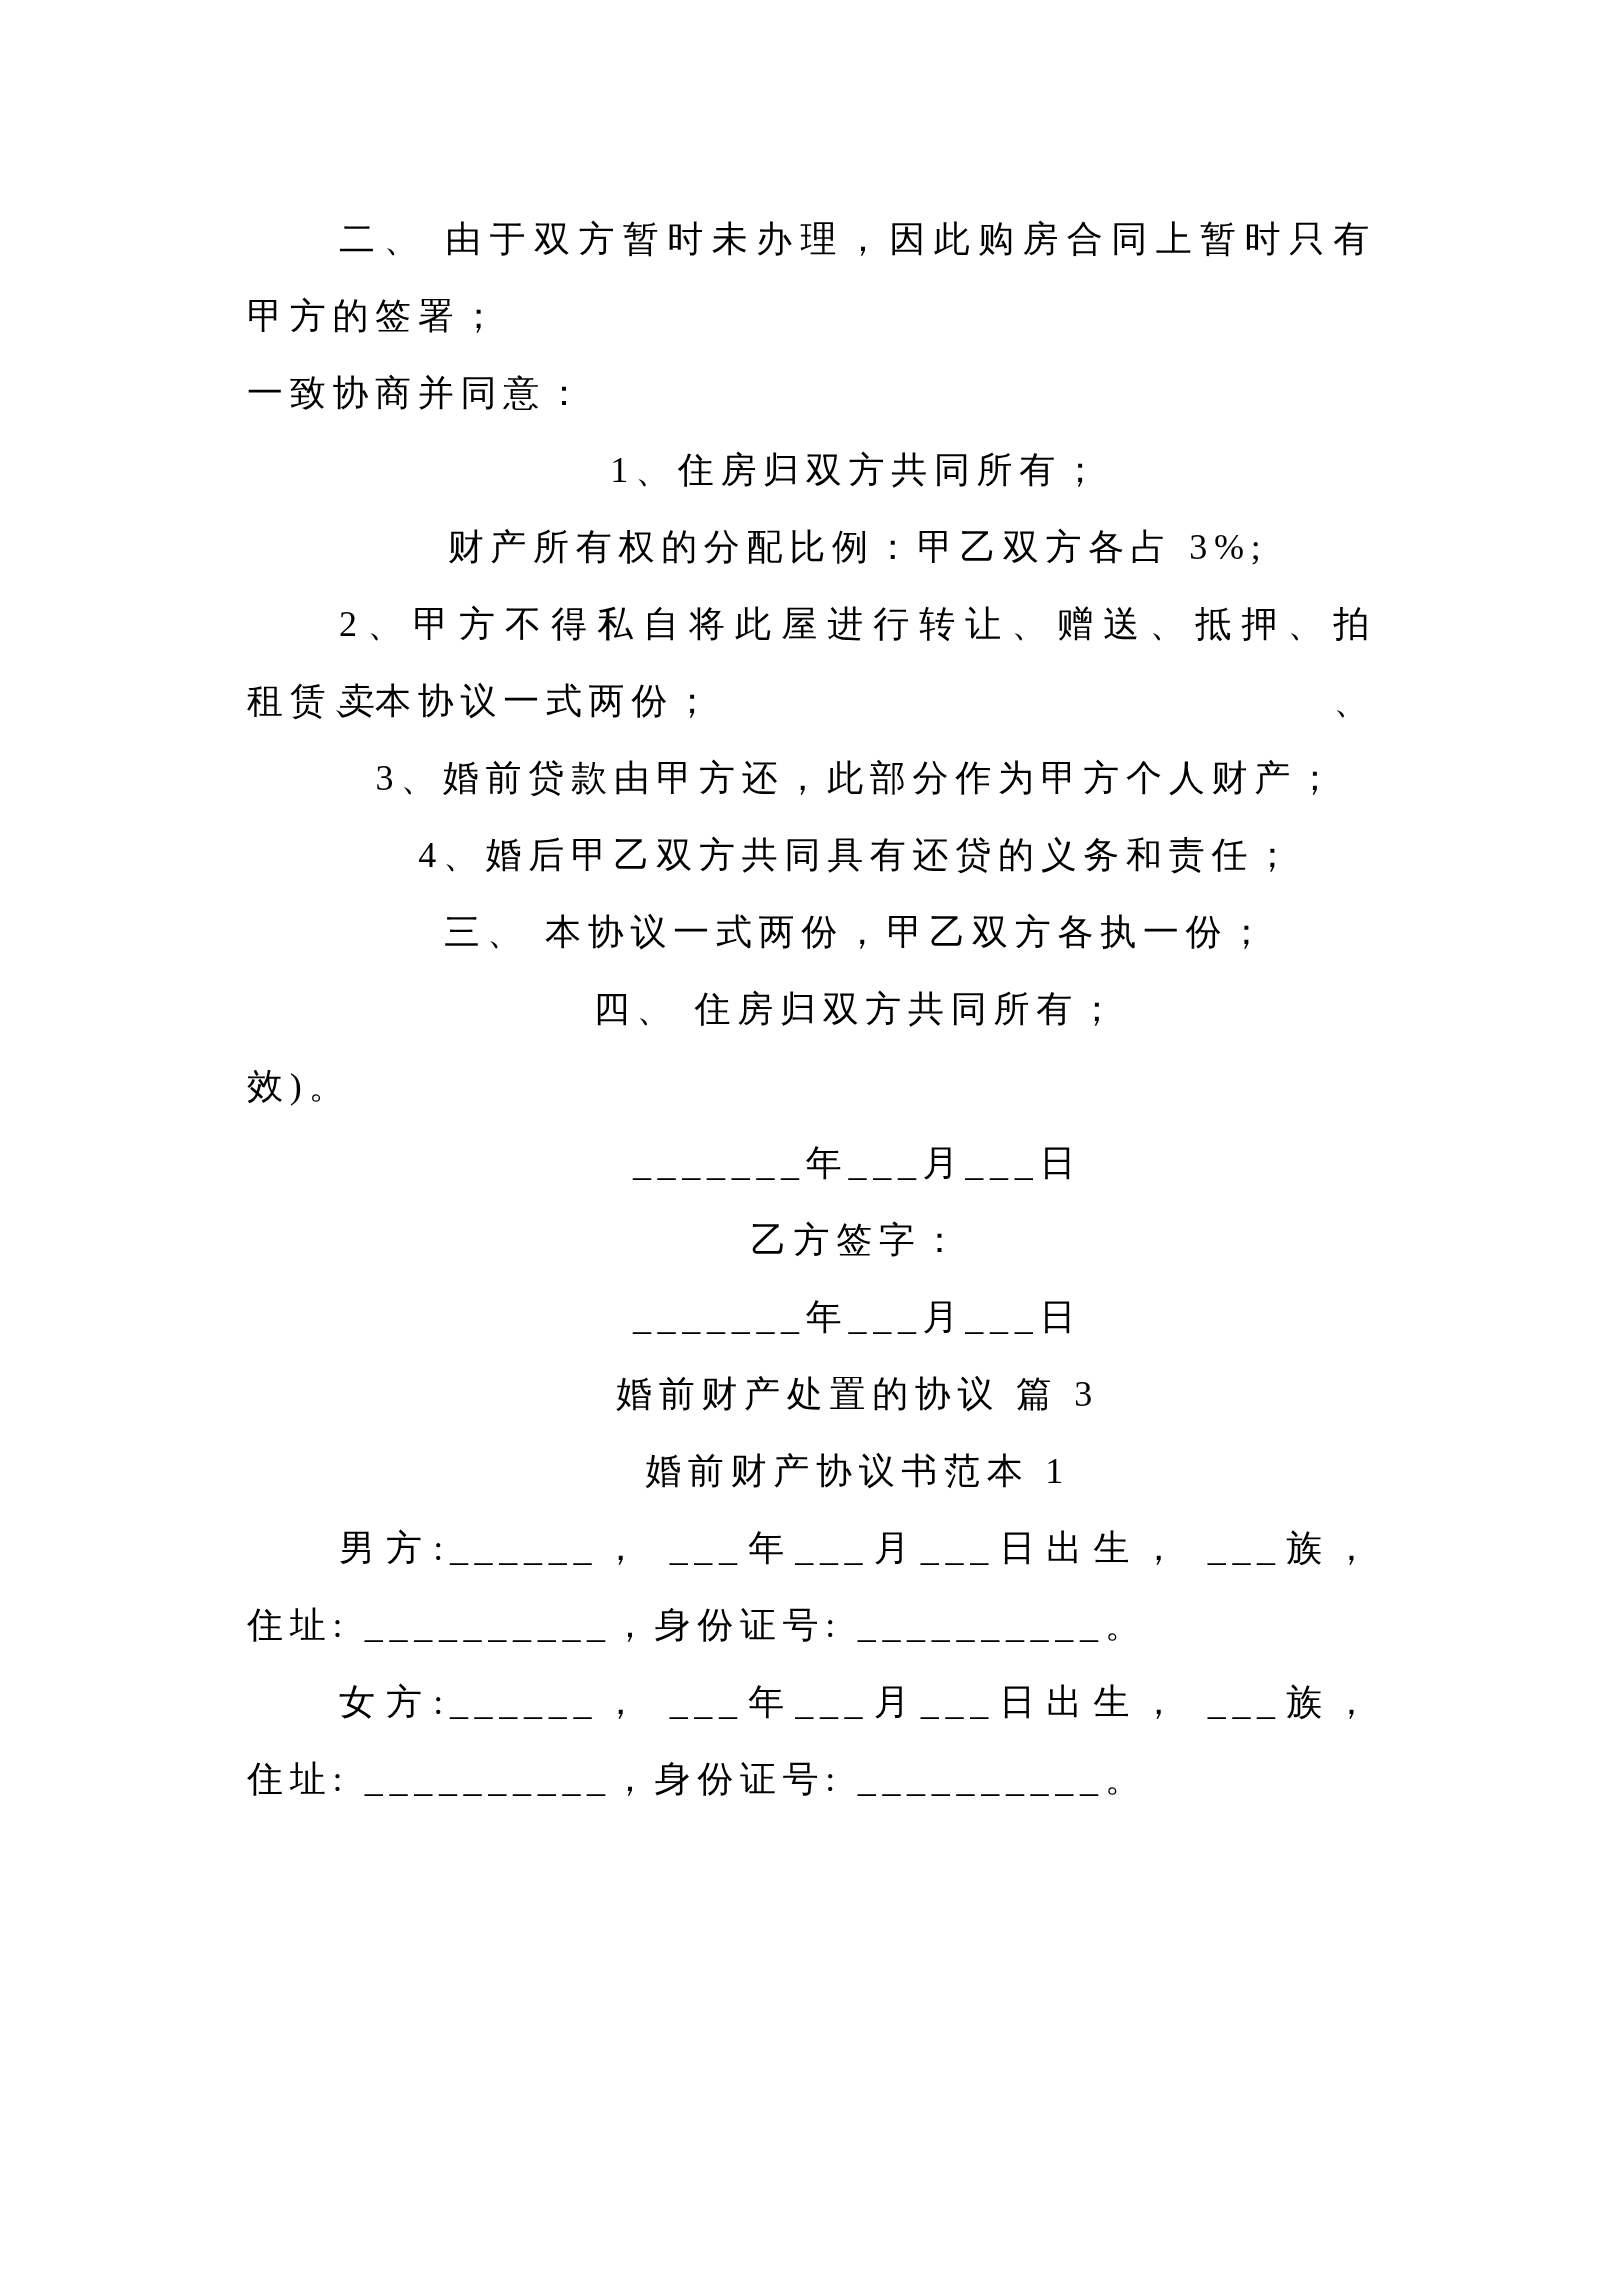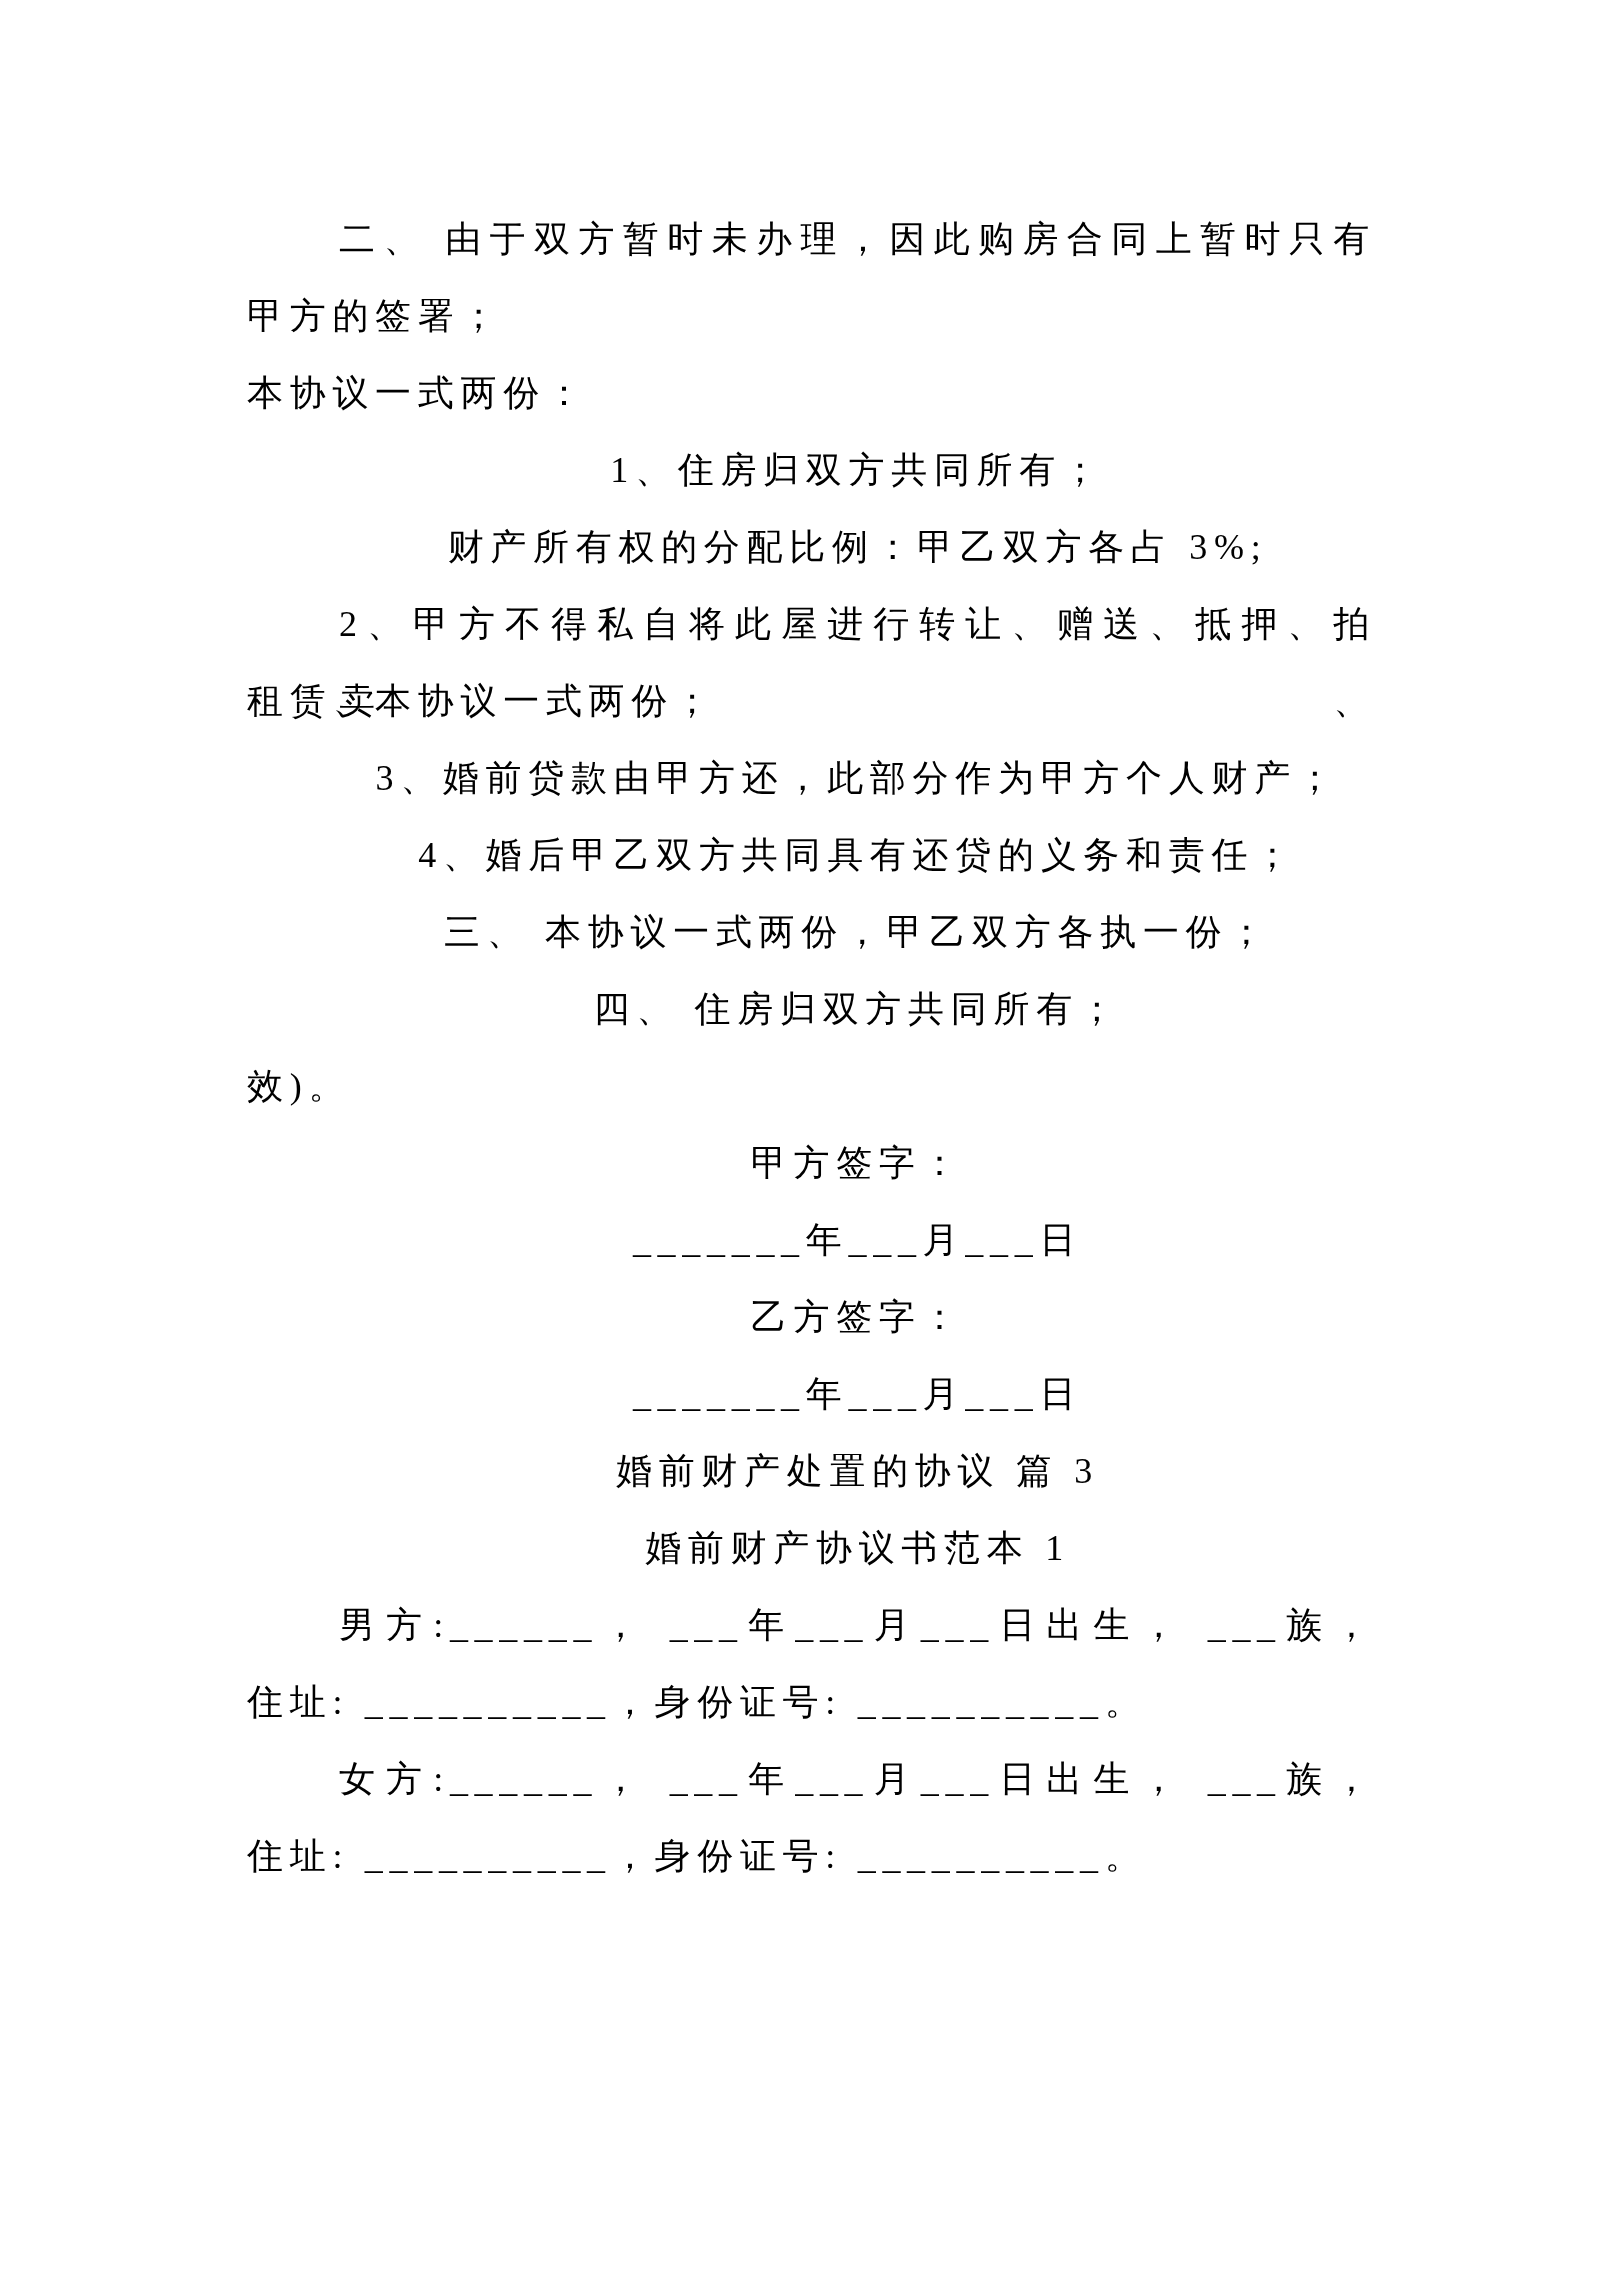--- a/index.html
+++ b/index.html
@@ -42,31 +42,30 @@
     text-align-last: justify;
     text-justify: distribute;
   }
 </style>
 </head>
 <body>
 
 <div class="page">
   <div class="line indent j">二、 由于双方暂时未办理，因此购房合同上暂时只有</div>
   <div class="line">甲方的签署；</div>
-  <div class="line">本协议一式两份：</div>
+  <div class="line">一致协商并同意：</div>
   <div class="line indent">1、住房归双方共同所有；</div>
   <div class="line indent">财产所有权的分配比例：甲乙双方各占 3%;</div>
   <div class="line indent j">2、甲方不得私自将此屋进行转让、赠送、抵押、拍卖、</div>
   <div class="line">租赁、本协议一式两份；</div>
   <div class="line indent">3、婚前贷款由甲方还，此部分作为甲方个人财产；</div>
   <div class="line indent">4、婚后甲乙双方共同具有还贷的义务和责任；</div>
   <div class="line indent">三、 本协议一式两份，甲乙双方各执一份；</div>
   <div class="line indent">四、 住房归双方共同所有；</div>
   <div class="line">效)。</div>
-  <div class="line indent">甲方签字：</div>
   <div class="line indent">_______年___月___日</div>
   <div class="line indent">乙方签字：</div>
   <div class="line indent">_______年___月___日</div>
   <div class="line indent">婚前财产处置的协议 篇 3</div>
   <div class="line indent">婚前财产协议书范本 1</div>
   <div class="line indent j">男方:______， ___年___月___日出生， ___族，</div>
   <div class="line">住址: __________，身份证号: __________。</div>
   <div class="line indent j">女方:______， ___年___月___日出生， ___族，</div>
   <div class="line">住址: __________，身份证号: __________。</div>
 </div>

